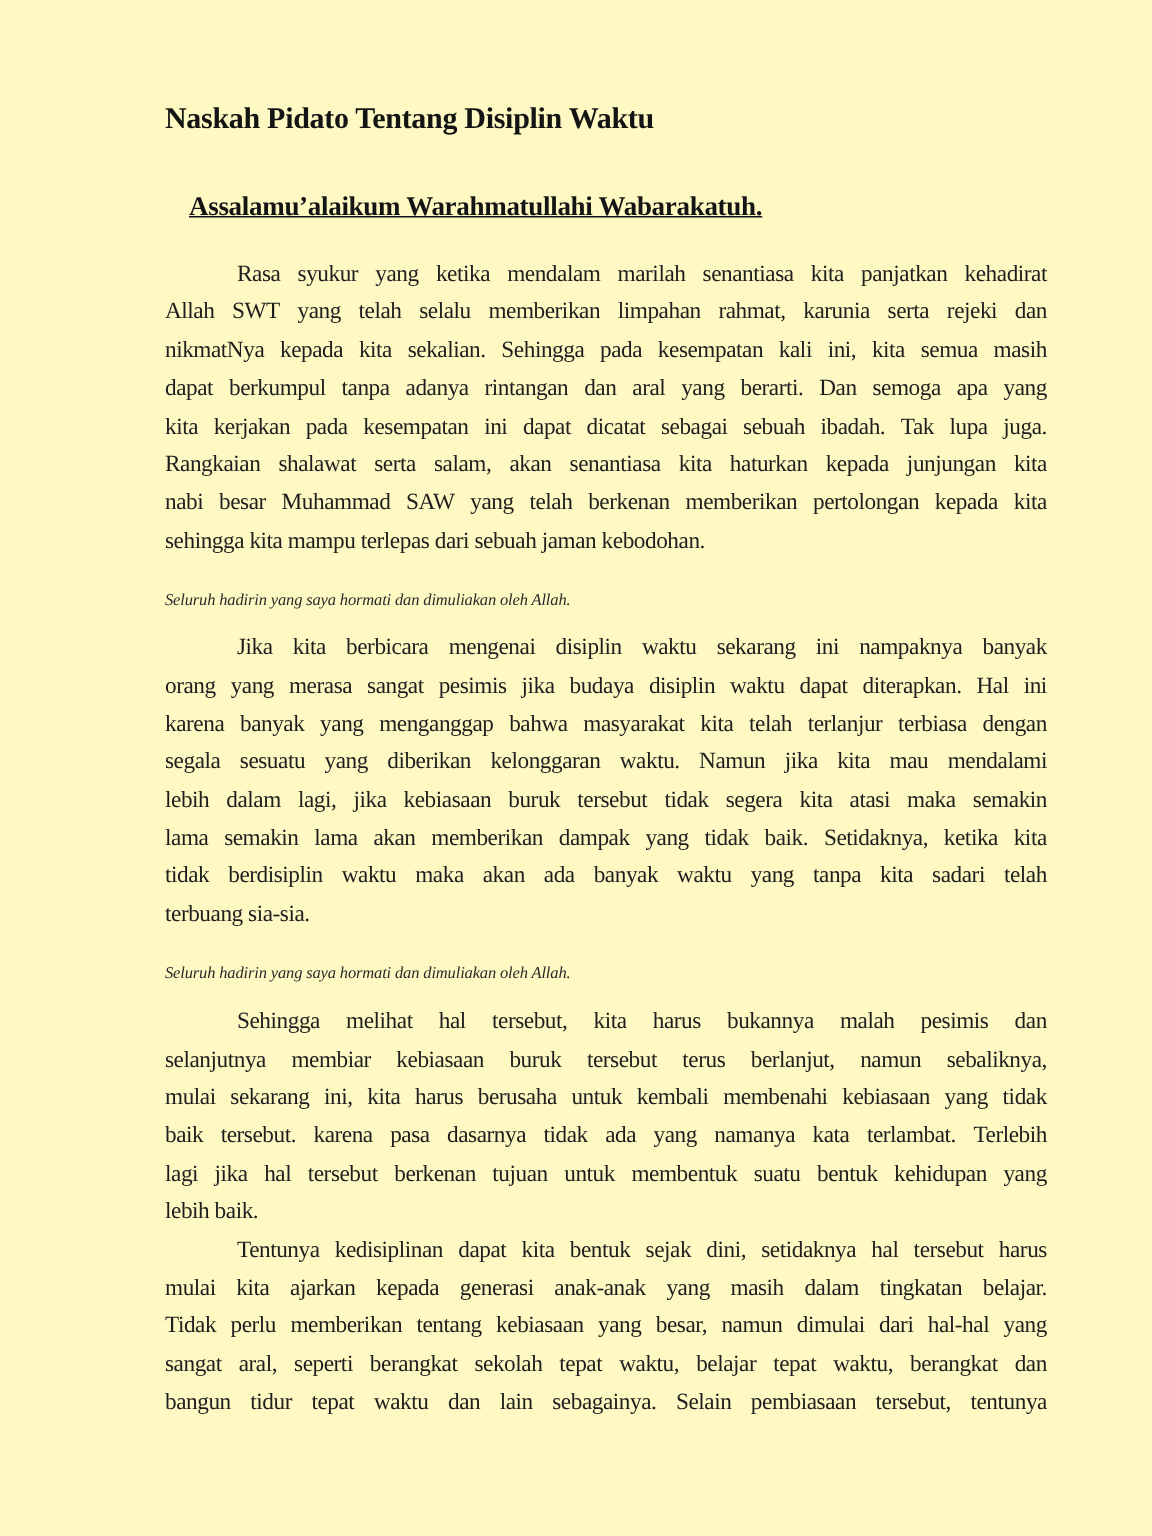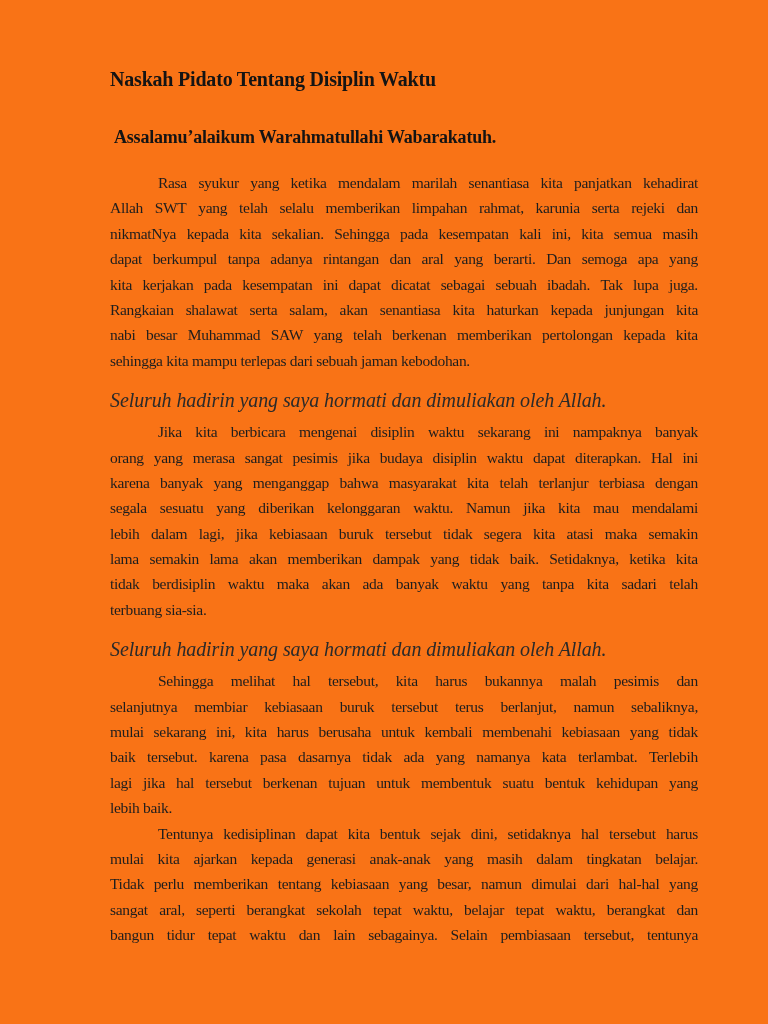--- a/index.html
+++ b/index.html
@@ -4,21 +4,21 @@
 <style>
   html, body {
     margin: 0;
     padding: 0;
     background: #ffffff;
   }
   .page {
     position: relative;
     width: 768px;
     height: 1024px;
-    background: #f97316;
+    background: #fef9c3;
     overflow: hidden;
     font-family: "Liberation Serif", "DejaVu Serif", serif;
     color: #1e1e1e;
   }
   .content {
     position: absolute;
     left: 110px;
     top: 0;
     width: 588px;
     padding-top: 66px;
@@ -26,26 +26,27 @@
   }
   .doc-title {
     margin: 0;
     font-size: 20px;
     line-height: 26px;
     font-weight: 700;
     letter-spacing: -0.2px;
     color: #141414;
   }
   .salutation {
-    margin: 32px 0 0 4px;
+    margin: 32px 0 0 16px;
     font-size: 18px;
     line-height: 26px;
     font-weight: 700;
     letter-spacing: -0.2px;
     color: #141414;
+    text-decoration: underline;
   }
   #sections > .para:first-child {
     margin-top: 20px;
   }
   .para {
     margin: 0;
   }
   .pline {
     height: 25.4px;
     line-height: 25.4px;
@@ -57,21 +58,21 @@
     display: flex;
     justify-content: space-between;
     align-items: center;
   }
   .pline.indent {
     padding-left: 48px;
   }
   .iheading {
     margin: 15px 0 6px 0;
     font-style: italic;
-    font-size: 20px;
+    font-size: 11px;
     line-height: 25px;
     letter-spacing: -0.1px;
     color: #2a2a2a;
   }
 </style>
 </head>
 <body>
 
 <div class="page">
   <div class="content">

